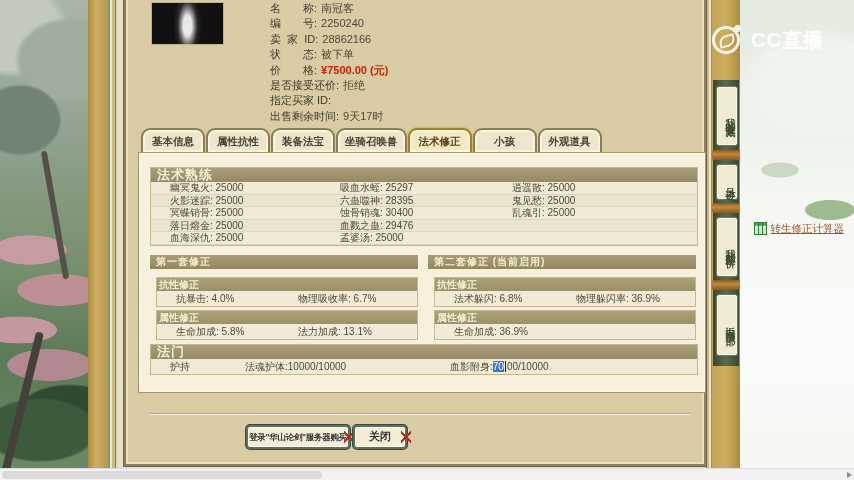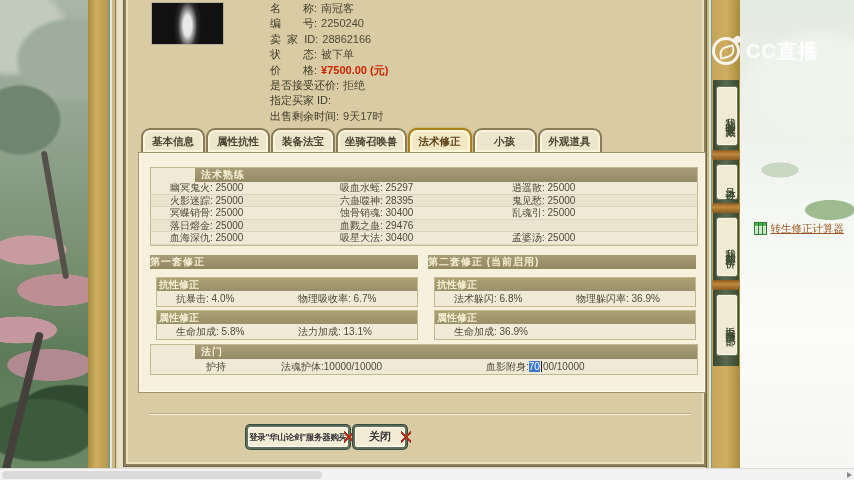--- a/index.html
+++ b/index.html
@@ -54,35 +54,35 @@
     font-size:10.5px;font-weight:bold;color:#4a4130;background:#eee6cc;
     border:2px solid #8a7c57;border-bottom:none;border-radius:9px 9px 0 0;
     box-shadow:inset 0 0 0 2px #faf4dd;cursor:pointer;}
   .tab.active{background:#f2e8c6;border-color:#a9801f;color:#5a3e14;
     box-shadow:inset 0 0 0 2px #fdf6d8,0 0 2px #a9801f;}
   
   .panel{position:absolute;left:138px;top:152px;width:566px;height:239px;
     background:#f6f0dc;border:1px solid #a2946c;box-shadow:inset 0 0 0 1px #fdf9ea;}
   .gbox{position:absolute;border:1px solid #c3b892;background:#efe9d6;}
   .gbox .hd{height:14px;line-height:14px;background:linear-gradient(180deg,#a89d78,#948a66);
-    color:#f5efd3;font-size:10px;font-weight:bold;padding-left:6px;letter-spacing:1px;margin-left:44px;}
+    color:#f5efd3;font-size:13px;font-weight:bold;padding-left:6px;letter-spacing:1px;}
   .spellrows .srow{display:grid;grid-template-columns:170px 172px auto;
     height:11.6px;line-height:11.6px;font-size:10px;color:#4f4a38;
     padding-left:6px;border-bottom:1px solid #ddd6bc;background:#efe9d6;}
   .spellrows .srow:nth-child(even){background:#e9e3cf;}
   .kv{white-space:pre;padding-left:13px;}
   .setbar{position:absolute;height:14px;line-height:14px;background:linear-gradient(180deg,#a89d78,#92875f);
-    color:#f5efd3;font-size:10px;font-weight:bold;letter-spacing:1px;box-sizing:border-box;}
+    color:#f5efd3;font-size:10px;font-weight:bold;padding-left:6px;letter-spacing:1px;box-sizing:border-box;}
   .subbox{position:absolute;border:1px solid #c3b892;background:#f0ead7;}
   .subbox .hd2{height:13px;line-height:13px;background:linear-gradient(180deg,#ada274,#99906a);
     color:#f5efd3;font-size:10px;font-weight:bold;padding-left:2px;}
   .subbox .vrow{display:grid;grid-template-columns:122px auto;height:15px;line-height:15px;
     font-size:10px;color:#4f4a38;padding-left:6px;}
   .famenrow{display:grid;grid-template-columns:75px 205px auto;height:15px;line-height:15px;
-    font-size:10px;color:#4f4a38;padding-left:6px;margin-left:36px;}
+    font-size:10px;color:#4f4a38;padding-left:6px;}
   .sel{background:#3b78d6;color:#fff;}
   .caret{display:inline-block;width:1px;height:11px;background:#222;vertical-align:-2px;margin:0 1px;}
   .calc-link{position:absolute;right:10px;top:222px;display:flex;gap:4px;
     font-size:10.5px;color:#9c5a28;text-decoration:underline;cursor:pointer;}
   .calc-ico{width:11px;height:11px;border:1px solid #2f7d32;background:
     linear-gradient(90deg,transparent 0 3px,#2f7d32 3px 4px,transparent 4px 7px,#2f7d32 7px 8px,transparent 8px),
     linear-gradient(180deg,#4caf50 0 3px,transparent 3px 4px,#cde8cd 4px),#e8f4e8;}
   .divider{position:absolute;left:150px;top:413px;width:540px;height:0;
     border-top:1px solid #b9aa82;border-bottom:1px solid #f7f1dd;}
   
@@ -97,21 +97,21 @@
   
   .side-green{position:absolute;left:713px;top:80px;width:26px;height:286px;
     background:linear-gradient(90deg,#39482f,#5a6a50 50%,#39482f);}
   .vtab{position:absolute;left:716px;width:20px;background:#f1ead3;border:1px solid #6b7a5e;
     border-radius:3px;color:#3f4a32;font-size:10px;font-weight:bold;
     writing-mode:vertical-rl;text-orientation:upright;letter-spacing:3px;
     text-align:center;cursor:pointer;box-shadow:inset 0 0 0 1px #fbf7e8;}
   .knot{position:absolute;left:712px;width:28px;height:10px;
     background:linear-gradient(180deg,#8a5a20,#c08a3e 40%,#8a5a20);border-radius:2px;}
   
-  .cclogo{position:absolute;left:712px;top:26px;display:flex;align-items:center;gap:6px;opacity:.88;margin-top:11px;}
+  .cclogo{position:absolute;left:712px;top:26px;display:flex;align-items:center;gap:11px;opacity:.88;}
   .cc-ico{position:relative;width:28px;height:28px;border:3px solid #fff;border-radius:50%;box-sizing:border-box;}
   .cc-ico:before{content:"";position:absolute;left:4px;top:6px;width:12px;height:8px;
     border:2px solid #fff;border-top-left-radius:8px;border-bottom-right-radius:8px;transform:rotate(-15deg);}
   .cc-ico:after{content:"";position:absolute;right:-4px;top:-4px;width:7px;height:7px;
     background:#fff;border-radius:50% 50% 50% 0;transform:rotate(45deg);}
   .cc-text{color:#fff;font-size:20px;font-weight:bold;letter-spacing:1px;
     text-shadow:0 0 2px rgba(255,255,255,.4);}
   
   .hscroll{position:absolute;left:0;top:468px;width:854px;height:12px;background:#f2f2f2;border-top:1px solid #dcdcdc;}
   .hscroll .arrow{position:absolute;right:2px;top:3px;width:0;height:0;
@@ -177,21 +177,20 @@
         <span class="kv"><span>冥蝶销骨:</span> <span>25000</span></span>
         <span class="kv"><span>蚀骨销魂:</span> <span>30400</span></span>
         <span class="kv"><span>乱魂引:</span> <span>25000</span></span>
       </div>
       <div class="srow">
         <span class="kv"><span>落日熔金:</span> <span>25000</span></span>
         <span class="kv"><span>血戮之蛊:</span> <span>29476</span></span>
       </div>
       <div class="srow">
         <span class="kv"><span>血海深仇:</span> <span>25000</span></span>
-        <span class="kv"><span>吸星大法:</span> <span>30400</span></span>
         <span class="kv"><span>孟婆汤:</span> <span>25000</span></span>
       </div>
     </div>
   </div>
 
   <div class="setbar" style="left:150px;top:255px;width:268px;">第一套修正</div>
   <div class="subbox" style="left:156px;top:277px;width:260px;">
     <div class="hd2">抗性修正</div>
     <div class="vrow">
       <span class="kv"><span>抗暴击:</span> <span>4.0%</span></span>

